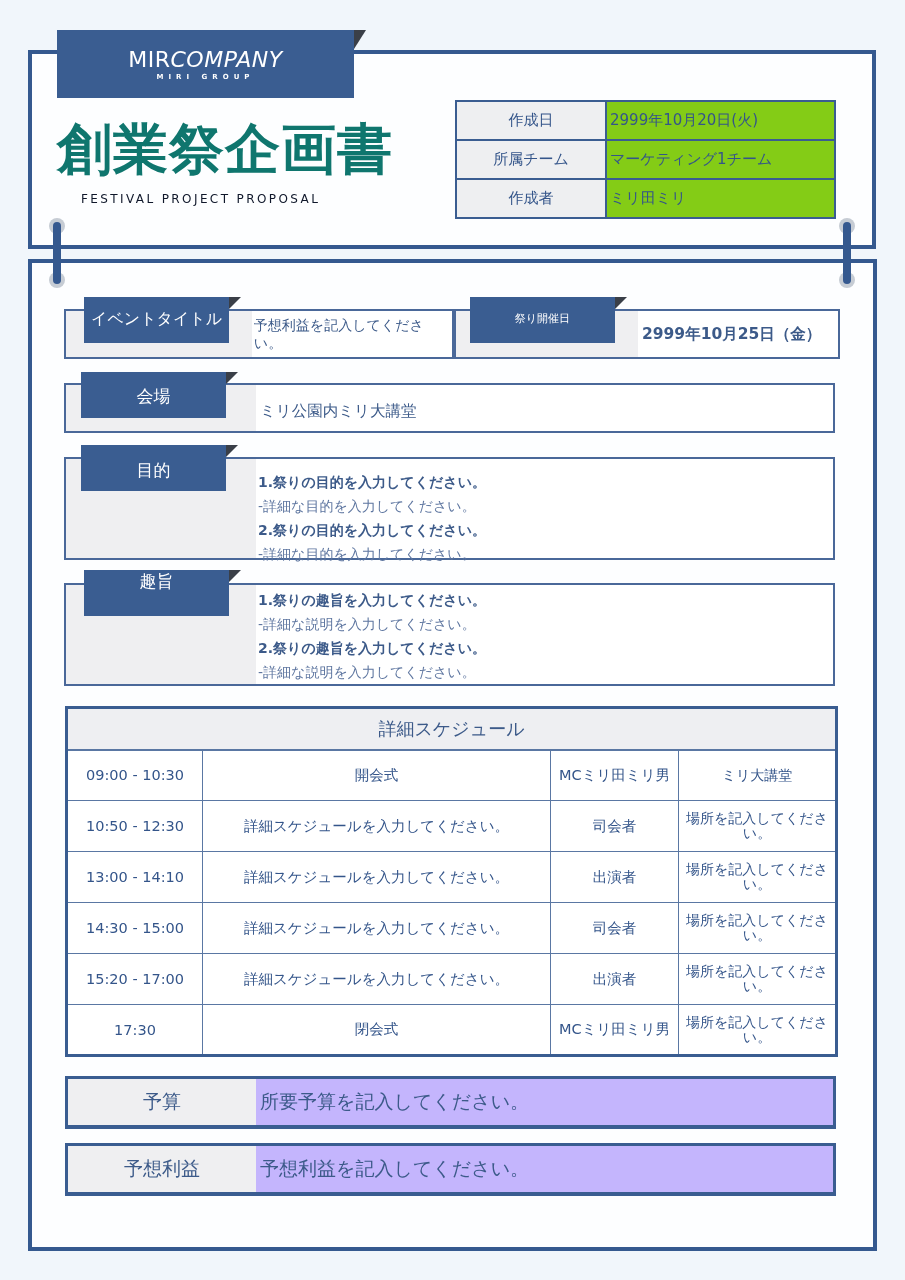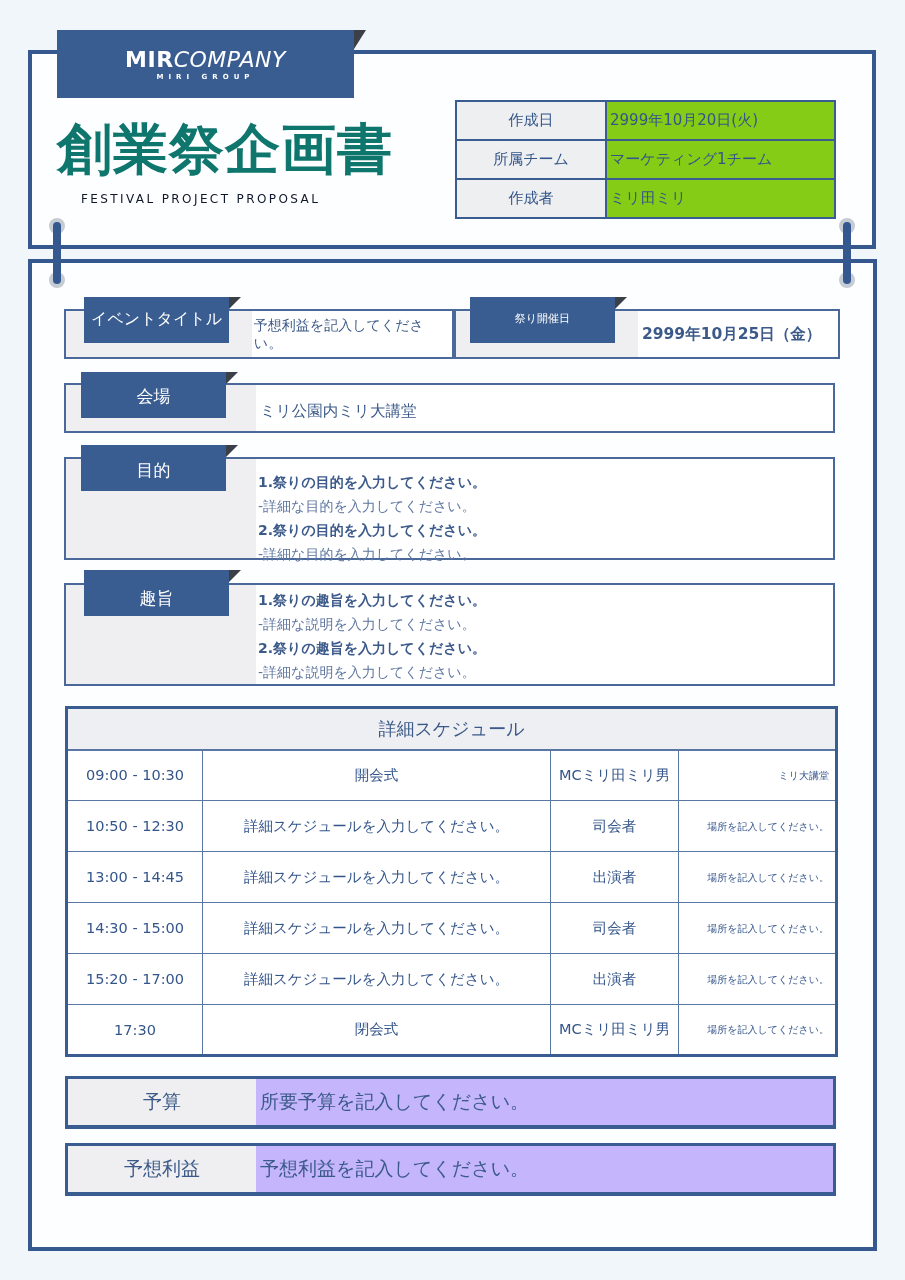--- a/index.html
+++ b/index.html
@@ -24,21 +24,21 @@
     display: flex; flex-direction: column; align-items: center; justify-content: center;
     color: #ffffff;
   }
   .logo-fold {
     left: 354px; top: 30px; width: 0; height: 0;
     border-left: 12px solid #3a3f48;
     border-top: 0 solid transparent;
     border-bottom: 19px solid transparent;
   }
   .logo-main { font-size: 22px; letter-spacing: 0.5px; line-height: 24px; }
-  .logo-main .mr { font-weight: bold; }
+  .logo-main .mr { font-weight: normal; }
   .logo-main .co { font-style: italic; }
   .logo-sub { font-size: 7px; letter-spacing: 5px; margin-top: 1px; font-weight: bold; }
 
   .doc-title {
     left: 57px; top: 116px; font-size: 55px; font-weight: bold; color: #0f766e;
     letter-spacing: 1px; line-height: 66px;
   }
   .doc-subtitle {
     left: 81px; top: 192px; font-size: 12px; letter-spacing: 2.4px; color: #0f172a;
   }
@@ -90,21 +90,21 @@
     height: 42px; background: #eeeff2; font-weight: normal; font-size: 18px; color: #3c5a89;
     border-bottom: 2px solid #5a77a3;
   }
   .schedule td {
     height: 51px; border: 1px solid #5a77a3; font-size: 14.5px; text-align: center; color: #34558a;
     background: #ffffff;
   }
   .schedule td.time { width: 136px; }
   .schedule td.desc { width: 348px; }
   .schedule td.role { width: 128px; }
-  .schedule td.place { font-size: 10px; line-height: 15px; padding: 0 6px; text-align: right; }
+  .schedule td.place { font-size: 14px; line-height: 15px; padding: 0 6px; }
 
   .bottom-box {
     border: 3px solid #3a5d91; border-bottom-width: 4px; display: flex; background: #c4b5fd;
   }
   .bottom-box .lbl {
     width: 188px; background: #efeff1; display: flex; align-items: center; justify-content: center;
     font-size: 19px; color: #3c5a89;
   }
   .bottom-box .val {
     flex: 1; display: flex; align-items: center; padding-left: 4px; font-size: 19px; color: #3c5a89;
@@ -187,21 +187,21 @@
 
 <div class="abs field-box" style="left:64px;top:583px;width:771px;height:103px;">
   <div class="gray" style="width:190px;height:100%;"></div>
   <div class="lines" style="padding-left:2px;padding-top:3px;">
     <div class="b">1.祭りの趣旨を入力してください。</div>
     <div class="n">-詳細な説明を入力してください。</div>
     <div class="b">2.祭りの趣旨を入力してください。</div>
     <div class="n">-詳細な説明を入力してください。</div>
   </div>
 </div>
-<div class="abs tag" style="left:84px;top:570px;width:145px;height:46px;padding-top:17px;font-size:17px;">趣旨</div>
+<div class="abs tag" style="left:84px;top:570px;width:145px;height:46px;padding-top:0;font-size:17px;">趣旨</div>
 <div class="abs tag-fold" style="left:229px;top:570px;"></div>
 
 <table class="abs schedule">
   <thead>
     <tr>
       <th colspan="4">詳細スケジュール</th>
     </tr>
   </thead>
   <tbody>
     <tr>
@@ -210,21 +210,21 @@
       <td class="role">MCミリ田ミリ男</td>
       <td class="place">ミリ大講堂</td>
     </tr>
     <tr>
       <td class="time">10:50 - 12:30</td>
       <td class="desc">詳細スケジュールを入力してください。</td>
       <td class="role">司会者</td>
       <td class="place">場所を記入してください。</td>
     </tr>
     <tr>
-      <td class="time">13:00 - 14:45</td>
+      <td class="time">13:00 - 14:10</td>
       <td class="desc">詳細スケジュールを入力してください。</td>
       <td class="role">出演者</td>
       <td class="place">場所を記入してください。</td>
     </tr>
     <tr>
       <td class="time">14:30 - 15:00</td>
       <td class="desc">詳細スケジュールを入力してください。</td>
       <td class="role">司会者</td>
       <td class="place">場所を記入してください。</td>
     </tr>

